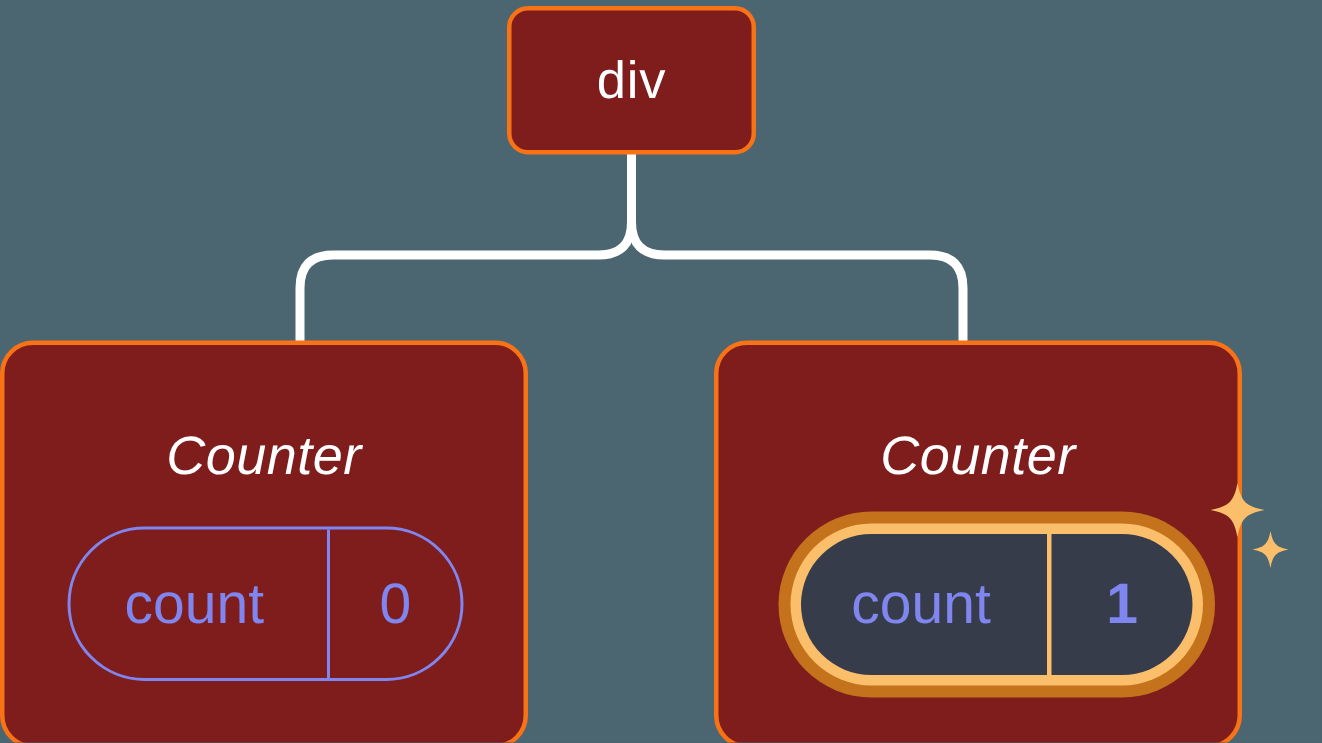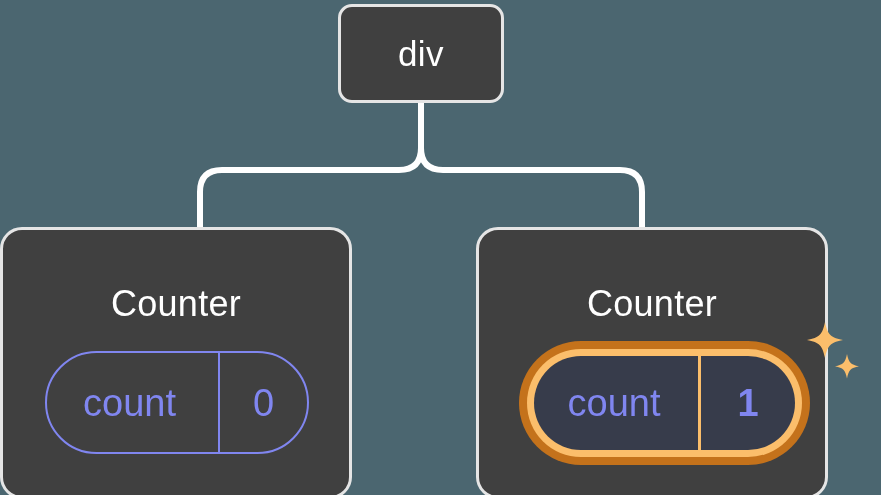--- a/index.html
+++ b/index.html
@@ -25,22 +25,22 @@
     left: 0;
     top: 0;
     width: 881px;
     height: 495px;
     pointer-events: none;
   }
 
   
   .node {
     position: absolute;
-    background: #404040;
-    border: 3px solid #e5e5e5;
+    background: #7f1d1d;
+    border: 3px solid #f97316;
     border-radius: 16px;
   }
 
   .node-root {
     left: 338px;
     top: 4px;
     width: 166px;
     height: 99px;
     border-radius: 14px;
     display: flex;
@@ -67,20 +67,21 @@
   .node-title {
     position: absolute;
     top: 56px;
     left: 0;
     width: 100%;
     text-align: center;
     font-size: 36px;
     color: #ffffff;
     letter-spacing: 0.3px;
     line-height: 1;
+    font-style: italic;
   }
 
   
   .pill {
     position: absolute;
     display: flex;
     align-items: stretch;
     border: 2px solid #8086f0;
     border-radius: 999px;
     background: transparent;

